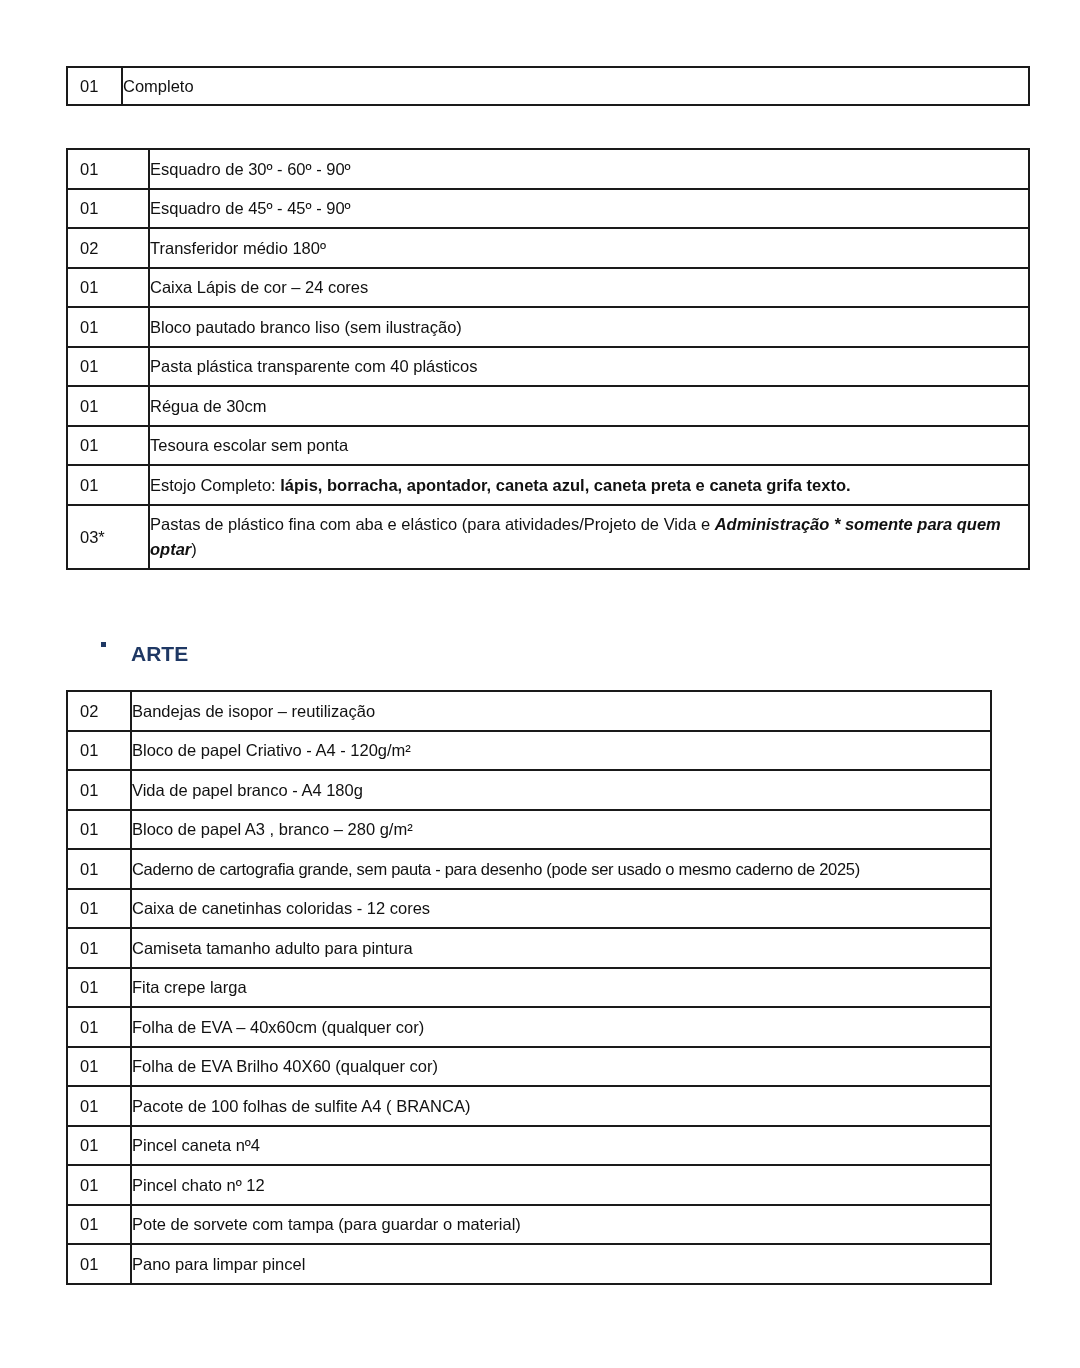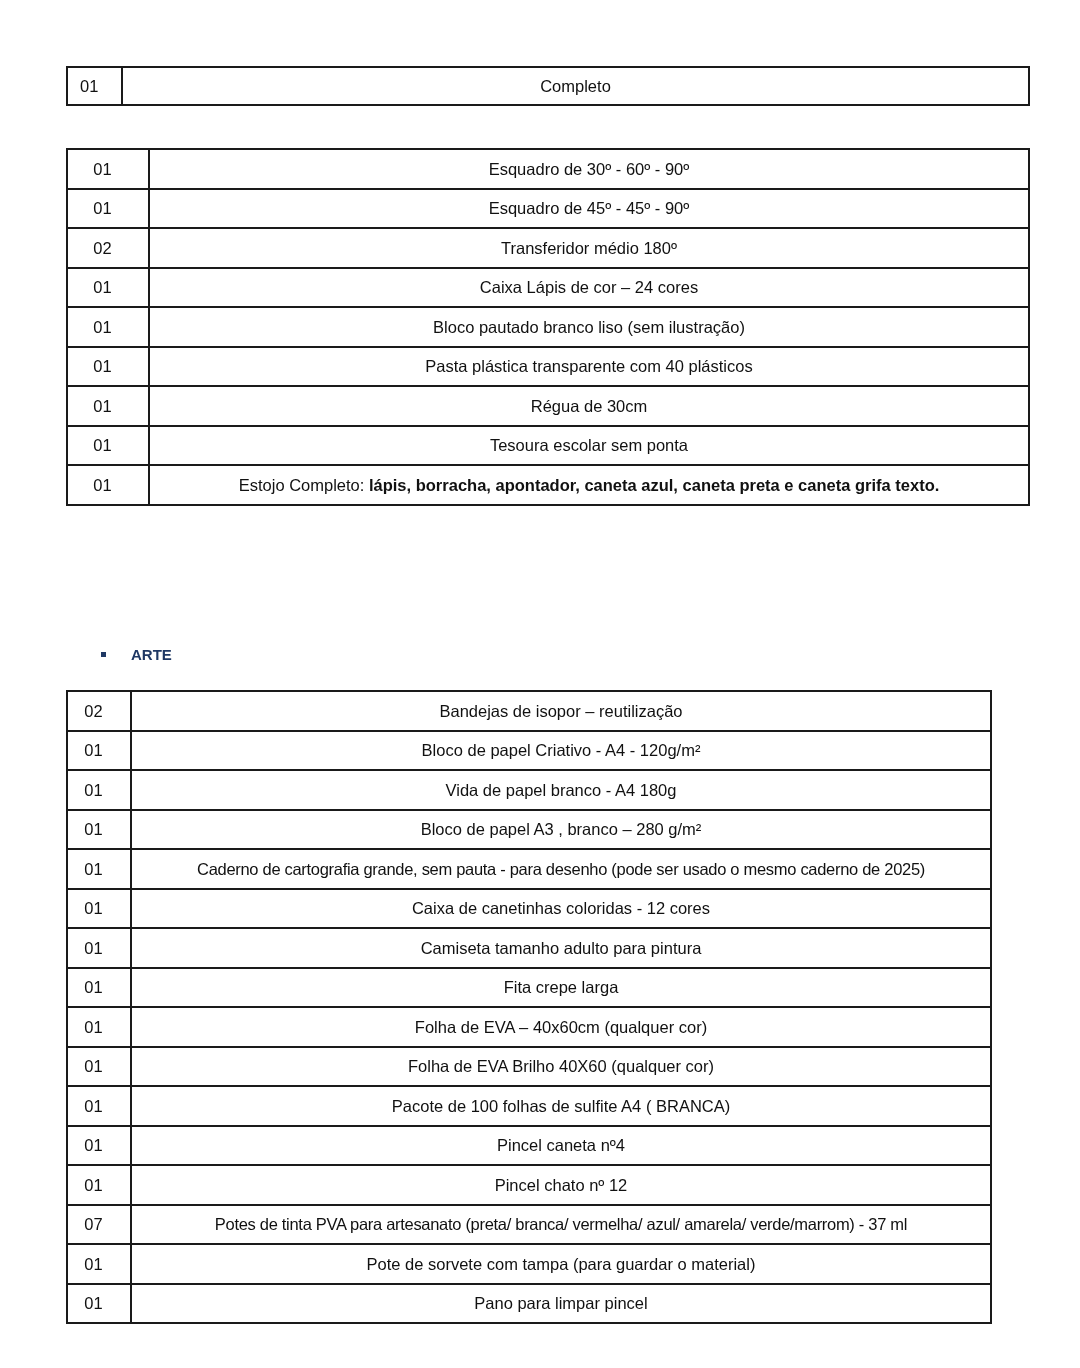--- a/index.html
+++ b/index.html
@@ -16,25 +16,24 @@
       color: #111111;
       font-size: 16.5px;
     }
     table {
       position: absolute;
       border-collapse: collapse;
       table-layout: fixed;
     }
     td {
       border: 2px solid #1a1a1a;
-      padding: 0 23px;
+      padding: 0 0;
       vertical-align: middle;
       line-height: 22px;
       white-space: nowrap;
-      text-align: center;
     }
     td.qty {
       padding-left: 12px;
     }
     td.wrap {
       white-space: normal;
       line-height: 25px;
     }
     #tbl-compasso {
       left: 66px;
@@ -60,24 +59,24 @@
     }
     #tbl-arte col.c1 { width: 64px; }
     #tbl-arte td { height: 37.5px; }
 
     .section-heading {
       position: absolute;
       left: 98px;
       top: 642px;
       height: 24px;
       display: flex;
-      align-items: center;
+      align-items: flex-start;
       color: #1f3864;
       font-weight: bold;
-      font-size: 15px;
+      font-size: 21px;
     }
     .section-heading .bullet {
       display: inline-block;
       width: 5px;
       height: 5px;
       background: #1f3864;
       margin-left: 3px;
       margin-right: 25px;
     }
     b.bold { font-weight: bold; }
@@ -134,20 +133,24 @@
       <td>Régua de 30cm</td>
     </tr>
     <tr>
       <td class="qty">01</td>
       <td>Tesoura escolar sem ponta</td>
     </tr>
     <tr>
       <td class="qty">01</td>
       <td><span>Estojo Completo: </span><b class="bold">lápis, borracha, apontador, caneta azul, caneta preta e caneta grifa texto.</b></td>
     </tr>
+    <tr class="tall">
+      <td class="qty">03*</td>
+      <td class="wrap"><span>Pastas de plástico fina com aba e elástico (para atividades/Projeto de Vida e </span><i class="bi">Administração * somente para quem optar</i><span>)</span></td>
+    </tr>
   </tbody>
 </table>
 
 <div class="section-heading">
   <span class="bullet"></span>
   <span>ARTE</span>
 </div>
 
 <table id="tbl-arte">
   <colgroup>
@@ -201,24 +204,20 @@
     </tr>
     <tr>
       <td class="qty">01</td>
       <td>Pincel caneta nº4</td>
     </tr>
     <tr>
       <td class="qty">01</td>
       <td>Pincel chato nº 12</td>
     </tr>
     <tr>
-      <td class="qty">07</td>
-      <td style="letter-spacing:-0.3px;">Potes de tinta PVA para artesanato (preta/ branca/ vermelha/ azul/ amarela/ verde/marrom) - 37 ml</td>
-    </tr>
-    <tr>
       <td class="qty">01</td>
       <td>Pote de sorvete com tampa (para guardar o material)</td>
     </tr>
     <tr>
       <td class="qty">01</td>
       <td>Pano para limpar pincel</td>
     </tr>
   </tbody>
 </table>
 

